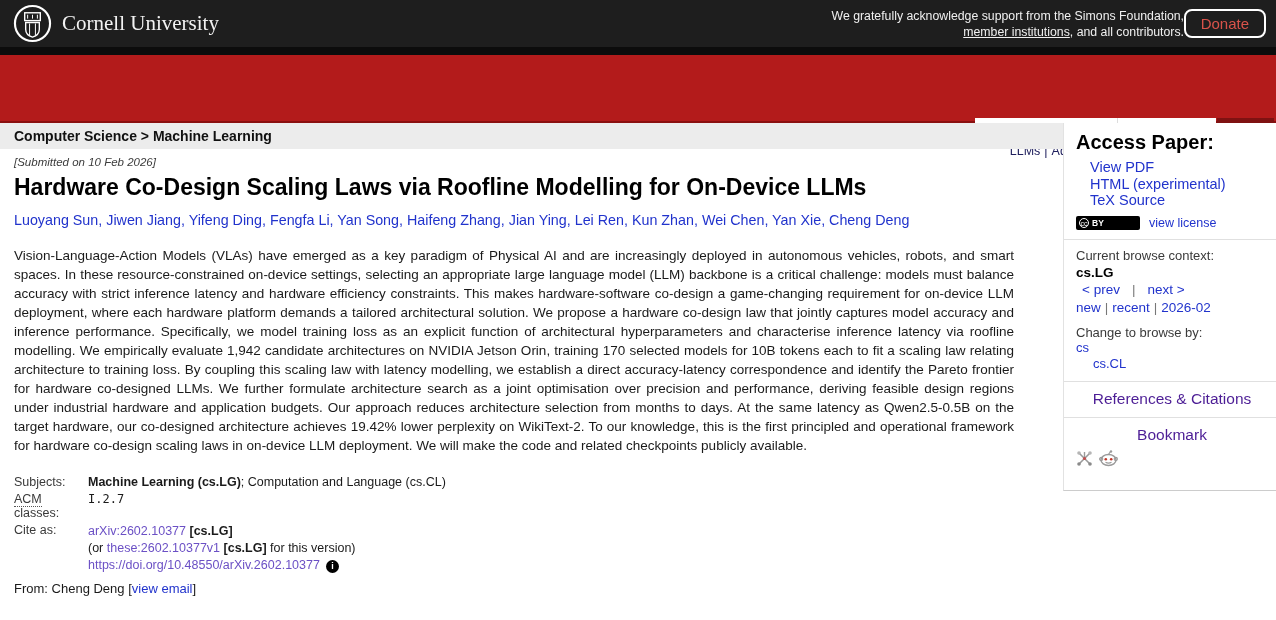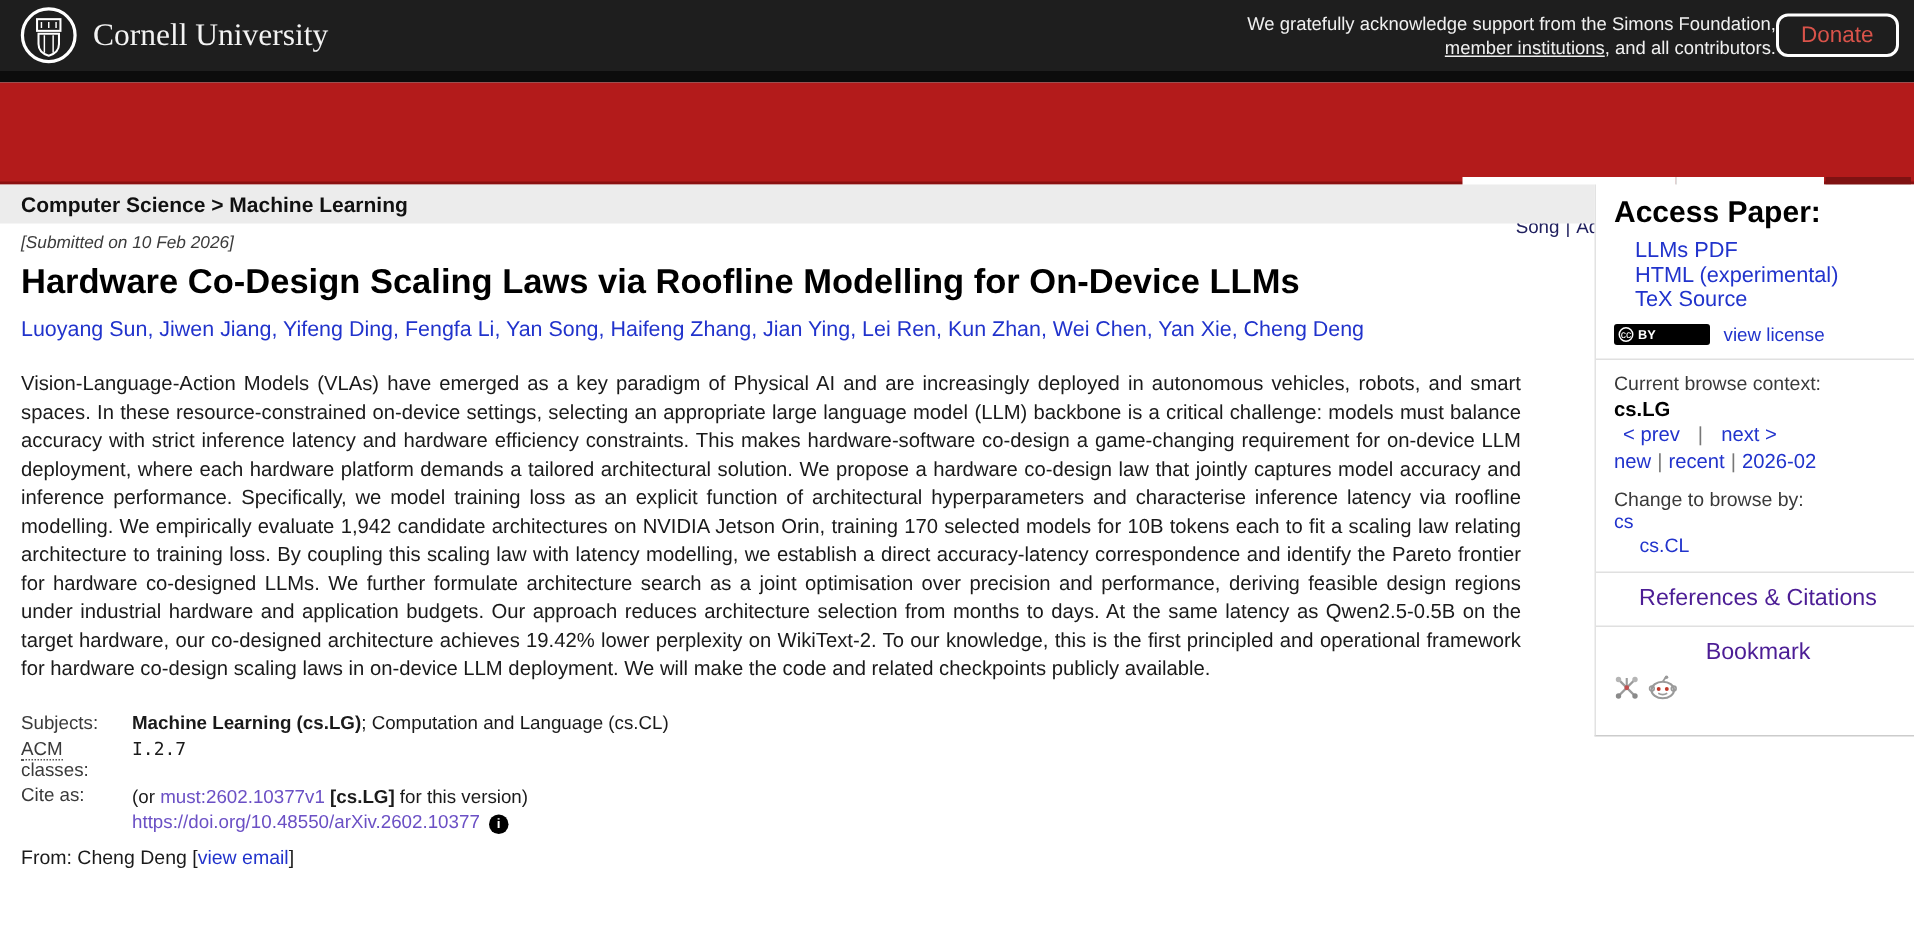--- a/index.html
+++ b/index.html
@@ -133,54 +133,55 @@
     <div class="arxiv-logo"><span>ar</span><span class="chi">χ</span><span>iv</span></div>
     <nav class="breadcrumb"><span class="bc-sep">&gt;</span><a>cs</a><span class="bc-sep">&gt;</span><span class="bc-id">arXiv:2602.10377</span></nav>
     <input class="search-input" type="text" placeholder="Search..." style="">
     <select class="field-select">
       <option>All fields</option>
     </select>
     <svg class="select-chevron" width="12" height="8" viewBox="0 0 12 8">
         <polyline points="1,1 6,6.5 11,1" fill="none" stroke="#1e3a6e" stroke-width="2"></polyline>
       </svg>
     <button class="search-btn">Search</button>
-    <div class="help-links"><a>Song</a><span class="pipe">|</span><a>Advanced Search</a></div>
+    <div class="help-links"><a>LLMs</a><span class="pipe">|</span><a>Advanced Search</a></div>
   </div>
 
   <div class="subject-band">Computer Science &gt; Machine Learning</div>
 
   <main class="main">
     <div class="submitted">[Submitted on 10 Feb 2026]</div>
     <h1 class="title">Hardware Co-Design Scaling Laws via Roofline Modelling for On-Device LLMs</h1>
     <div class="authors"><a>Luoyang Sun</a><span class="list-sep">, </span><a>Jiwen Jiang</a><span class="list-sep">, </span><a>Yifeng Ding</a><span class="list-sep">, </span><a>Fengfa Li</a><span class="list-sep">, </span><a>Yan Song</a><span class="list-sep">, </span><a>Haifeng Zhang</a><span class="list-sep">, </span><a>Jian Ying</a><span class="list-sep">, </span><a>Lei Ren</a><span class="list-sep">, </span><a>Kun Zhan</a><span class="list-sep">, </span><a>Wei Chen</a><span class="list-sep">, </span><a>Yan Xie</a><span class="list-sep">, </span><a>Cheng Deng</a></div>
     <p class="abstract">Vision-Language-Action Models (VLAs) have emerged as a key paradigm of Physical AI and are increasingly deployed in autonomous vehicles, robots, and smart spaces. In these resource-constrained on-device settings, selecting an appropriate large language model (LLM) backbone is a critical challenge: models must balance accuracy with strict inference latency and hardware efficiency constraints. This makes hardware-software co-design a game-changing requirement for on-device LLM deployment, where each hardware platform demands a tailored architectural solution. We propose a hardware co-design law that jointly captures model accuracy and inference performance. Specifically, we model training loss as an explicit function of architectural hyperparameters and characterise inference latency via roofline modelling. We empirically evaluate 1,942 candidate architectures on NVIDIA Jetson Orin, training 170 selected models for 10B tokens each to fit a scaling law relating architecture to training loss. By coupling this scaling law with latency modelling, we establish a direct accuracy-latency correspondence and identify the Pareto frontier for hardware co-designed LLMs. We further formulate architecture search as a joint optimisation over precision and performance, deriving feasible design regions under industrial hardware and application budgets. Our approach reduces architecture selection from months to days. At the same latency as Qwen2.5-0.5B on the target hardware, our co-designed architecture achieves 19.42% lower perplexity on WikiText-2. To our knowledge, this is the first principled and operational framework for hardware co-design scaling laws in on-device LLM deployment. We will make the code and related checkpoints publicly available.</p>
 
     <div class="meta">
       <div class="meta-label">Subjects:</div>
       <div><span class="bold">Machine Learning (cs.LG)</span><span>; Computation and Language (cs.CL)</span></div>
 
       <div class="meta-label"><span class="abbr">ACM</span><span> classes:</span></div>
       <div class="mono">I.2.7</div>
 
       <div class="meta-label">Cite as:</div>
       <div>
-        <div class="cite-line"><span>(or </span><a class="cite-link">must:2602.10377v1</a> <span class="bold">[cs.LG]</span><span> for this version)</span></div>
+        <div class="cite-line"><a class="cite-link">arXiv:2602.10377</a> <span class="bold">[cs.LG]</span></div>
+        <div class="cite-line"><span>(or </span><a class="cite-link">these:2602.10377v1</a> <span class="bold">[cs.LG]</span><span> for this version)</span></div>
         <div class="cite-line"><a class="cite-link">https://doi.org/10.48550/arXiv.2602.10377</a><span class="info-icon">i</span></div>
       </div>
     </div>
 
     <div class="history-from"><span>From: Cheng Deng [</span><a>view email</a><span>]</span></div>
 
   </main>
 
   <aside class="sidebar">
     <div class="sb-section">
       <div class="access-heading">Access Paper:</div>
       <div class="access-links">
-          <a>LLMs PDF</a>
+          <a>View PDF</a>
           <a>HTML (experimental)</a>
           <a>TeX Source</a>
         </div>
       <div class="license-row">
         <span class="cc-badge">
             <span class="cc-circ">cc</span>
             <span class="cc-by">BY</span>
           </span>
         <a class="view-license">view license</a>
       </div>

